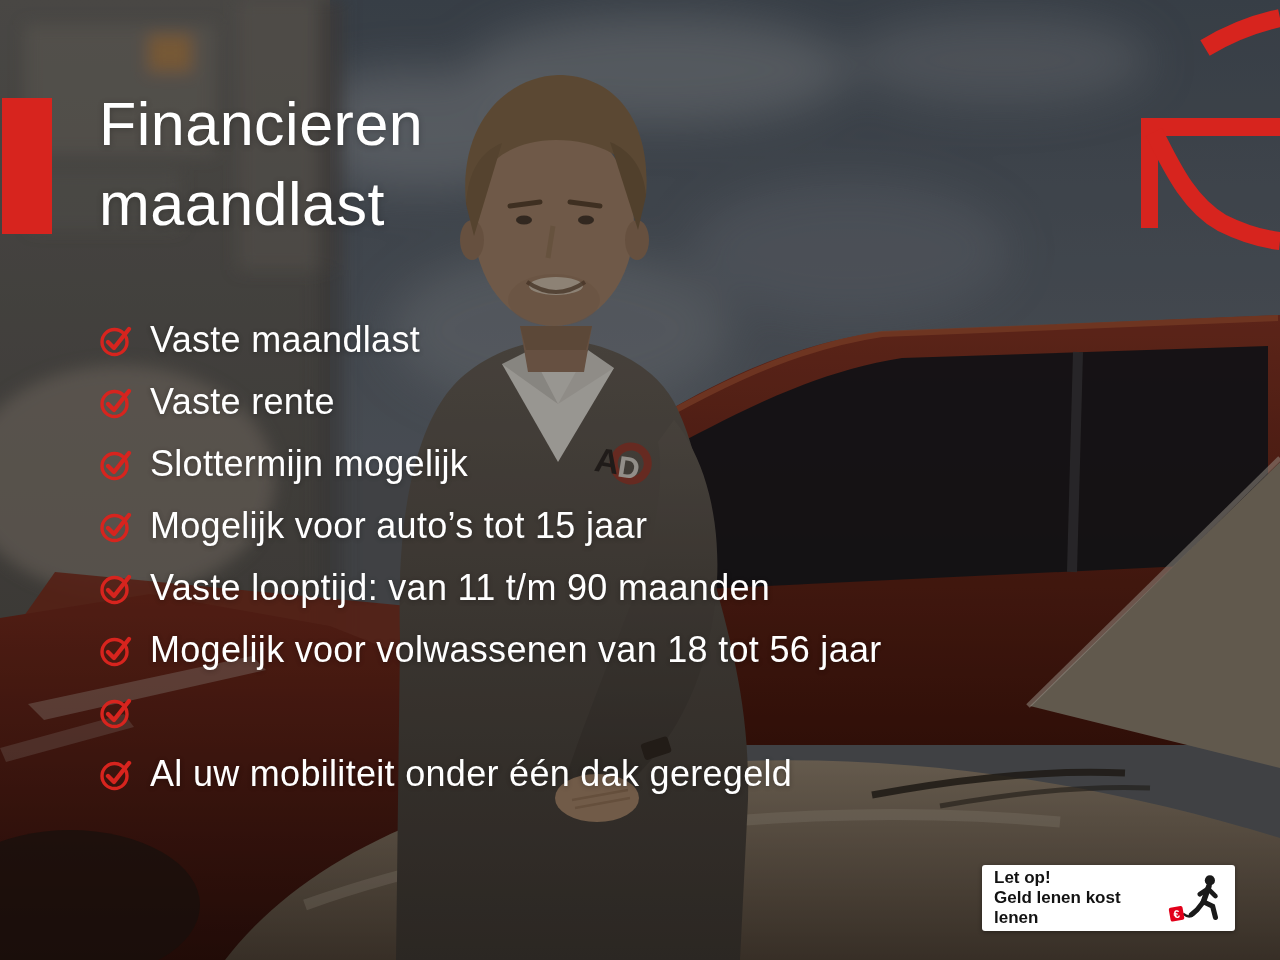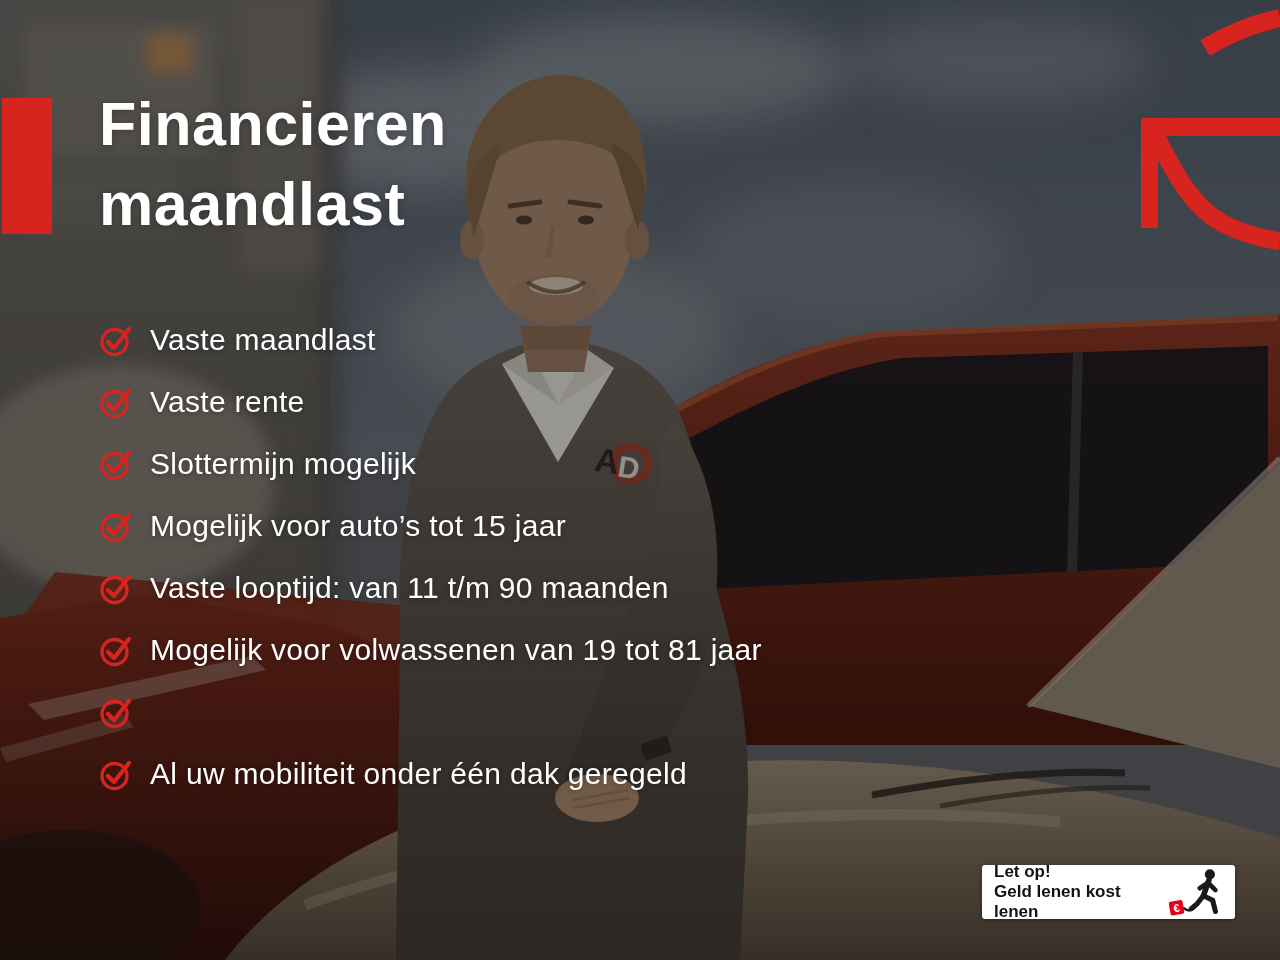--- a/index.html
+++ b/index.html
@@ -7,38 +7,38 @@
     position:relative;width:1280px;height:960px;overflow:hidden;
     font-family:"Liberation Sans",sans-serif;background:#56585c;
   }
   .bg-scene{position:absolute;left:0;top:0;width:1280px;height:960px;display:block;}
   .red-accent{
     position:absolute;left:2px;top:98px;width:50px;height:136px;
     background:#d7241e;
   }
   .title{
     position:absolute;left:99px;top:84px;margin:0;
-    color:#ffffff;font-size:61px;line-height:80px;font-weight:700;
+    color:#ffffff;font-size:61px;line-height:80px;font-weight:400;
     letter-spacing:0.5px;text-shadow:0 1px 6px rgba(0,0,0,.25);
   }
   .checklist{
     position:absolute;left:98px;top:322px;margin:0;padding:0;list-style:none;
   }
   .check-item{
     display:flex;align-items:center;height:36px;margin:0 0 26px 0;gap:16px;
   }
   .check-icon{width:36px;height:36px;flex:0 0 36px;}
   .check-icon svg{display:block;}
   .check-label{
-    color:#ffffff;font-size:30px;letter-spacing:0.3px;
+    color:#ffffff;font-size:36px;letter-spacing:0.3px;
     text-shadow:0 1px 5px rgba(0,0,0,.3);white-space:nowrap;
   }
   .brand-logo{position:absolute;right:0;top:0;width:180px;height:270px;}
   .warning-box{
-    position:absolute;left:982px;top:865px;width:253px;height:54px;
+    position:absolute;left:982px;top:865px;width:253px;height:66px;
     background:#ffffff;border-radius:3px;box-sizing:border-box;
     display:flex;align-items:center;padding:0 8px 0 12px;
     box-shadow:0 1px 4px rgba(0,0,0,.4);
   }
   .warning-text{color:#121212;font-weight:bold;font-size:17px;line-height:20px;flex:1;}
   .euro-debt-icon{width:62px;height:50px;flex:0 0 62px;}
 </style>
 </head>
 <body>
 
@@ -213,21 +213,21 @@
       </span>
       <span class="check-label">Vaste looptijd: van 11 t/m 90 maanden</span>
     </li>
     <li class="check-item">
       <span class="check-icon">
         <svg viewBox="0 0 36 36" width="36" height="36">
             <circle cx="16.5" cy="20" r="12.5" stroke="#d7241e" stroke-width="3.4" fill="none"></circle>
             <path d="M10 20 L16 26 L31 7" stroke="#d7241e" stroke-width="4.4" fill="none" stroke-linecap="round" stroke-linejoin="round"></path>
           </svg>
       </span>
-      <span class="check-label">Mogelijk voor volwassenen van 19 tot 81 jaar</span>
+      <span class="check-label">Mogelijk voor volwassenen van 18 tot 56 jaar</span>
     </li>
     <li class="check-item">
       <span class="check-icon">
         <svg viewBox="0 0 36 36" width="36" height="36">
             <circle cx="16.5" cy="20" r="12.5" stroke="#d7241e" stroke-width="3.4" fill="none"></circle>
             <path d="M10 20 L16 26 L31 7" stroke="#d7241e" stroke-width="4.4" fill="none" stroke-linecap="round" stroke-linejoin="round"></path>
           </svg>
       </span>
     </li>
     <li class="check-item">

